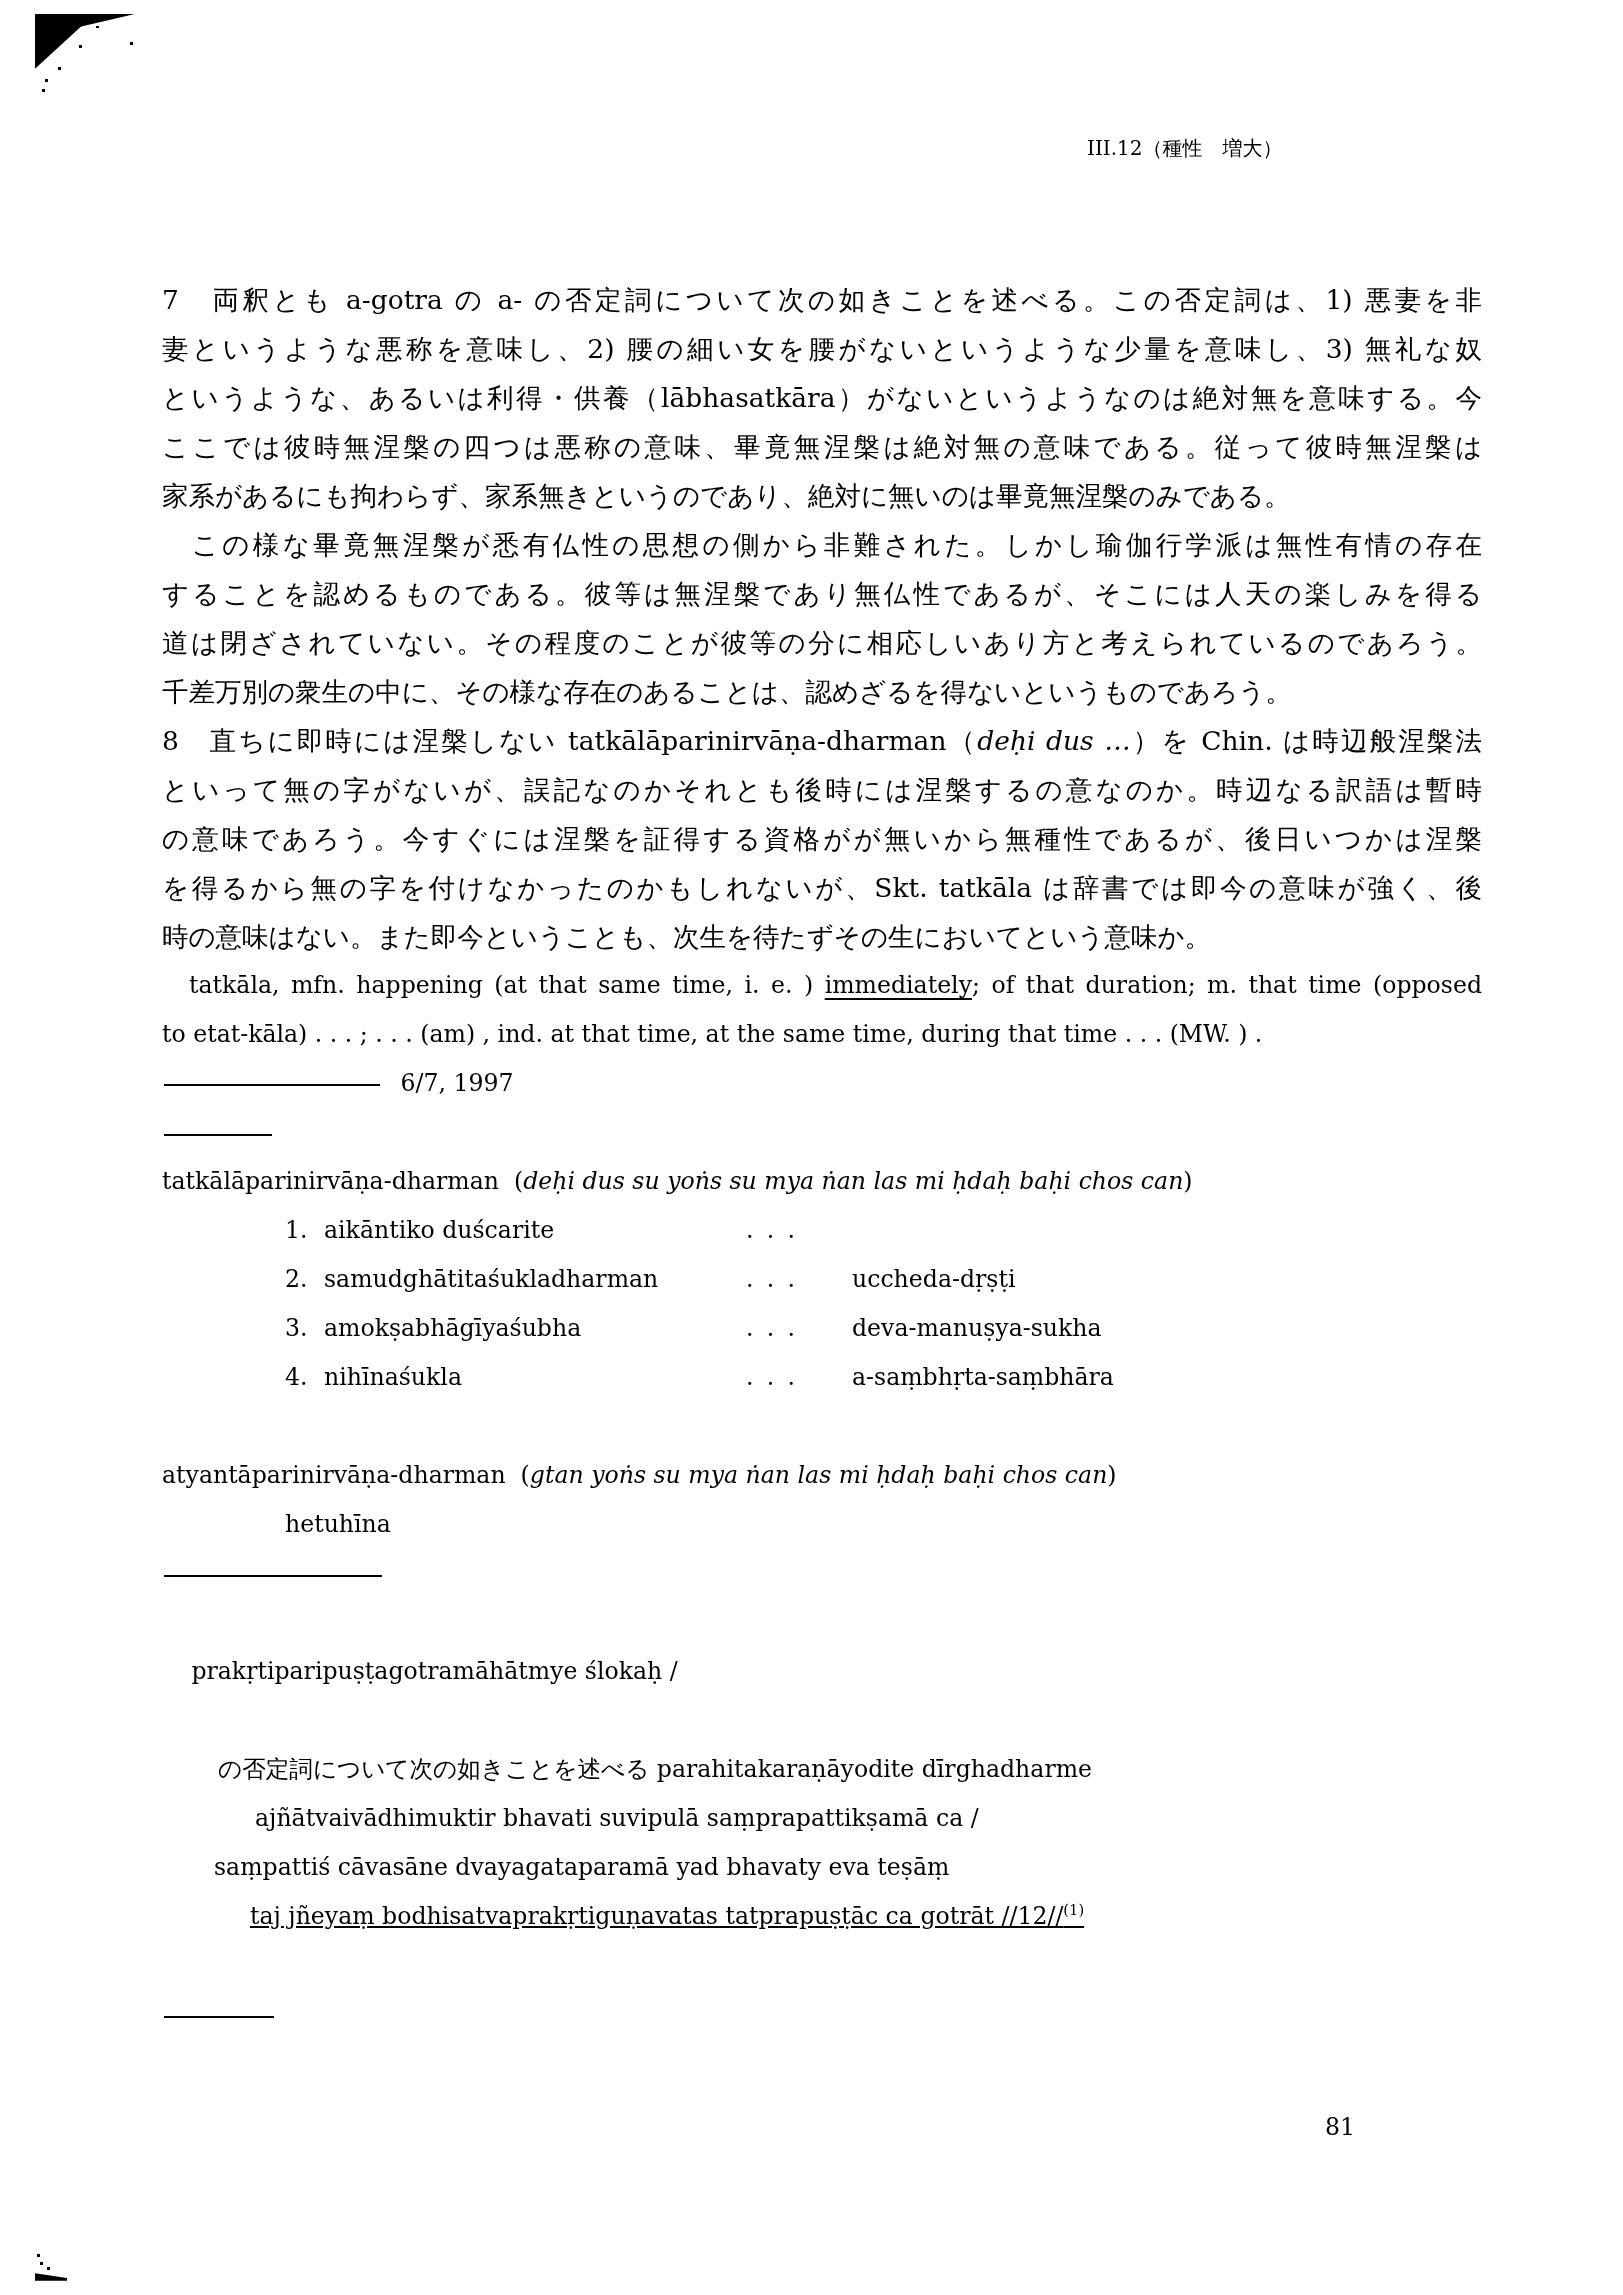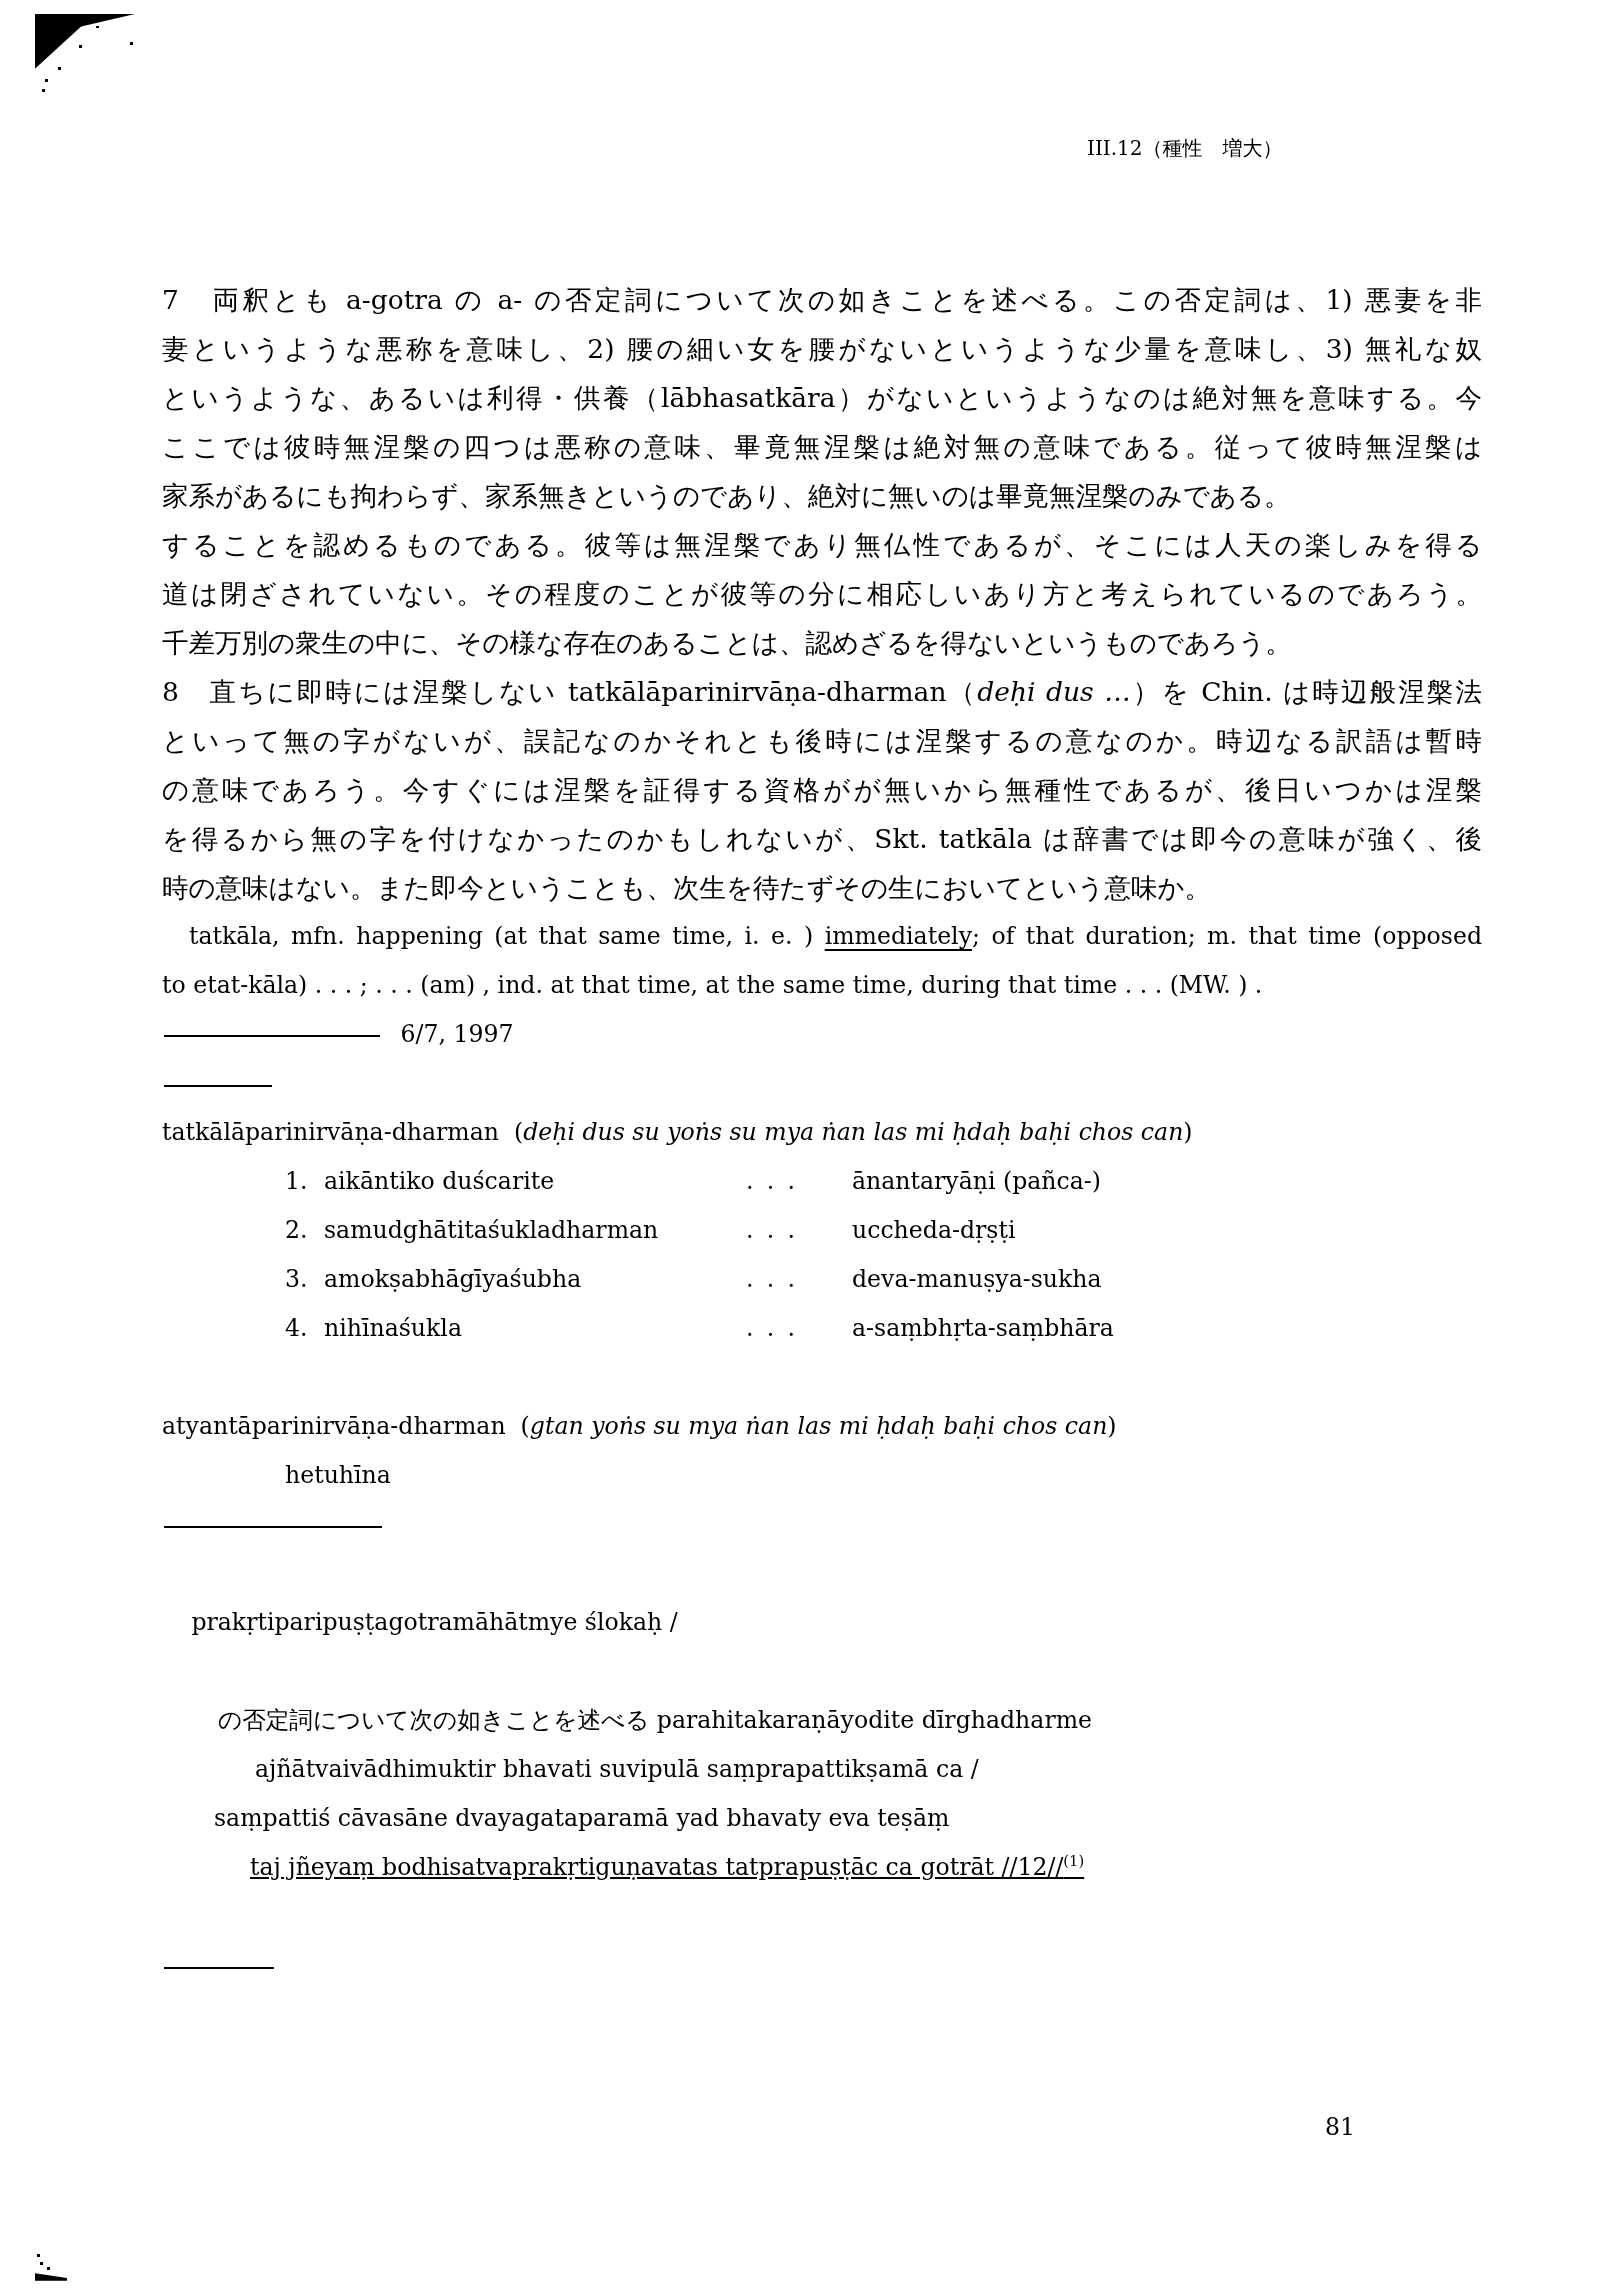--- a/index.html
+++ b/index.html
@@ -62,20 +62,21 @@
 
 <div class="header">III.12（種性　増大）</div>
 
 <div class="flow">
 
   <div class="ln j">7　両釈とも a-gotra の a- の否定詞について次の如きことを述べる。この否定詞は、1) 悪妻を非</div>
   <div class="ln j">妻というような悪称を意味し、2) 腰の細い女を腰がないというような少量を意味し、3) 無礼な奴</div>
   <div class="ln j">というような、あるいは利得・供養（lābhasatkāra）がないというようなのは絶対無を意味する。今</div>
   <div class="ln j">ここでは彼時無涅槃の四つは悪称の意味、畢竟無涅槃は絶対無の意味である。従って彼時無涅槃は</div>
   <div class="ln">家系があるにも拘わらず、家系無きというのであり、絶対に無いのは畢竟無涅槃のみである。</div>
+  <div class="ln j">　この様な畢竟無涅槃が悉有仏性の思想の側から非難された。しかし瑜伽行学派は無性有情の存在</div>
   <div class="ln j">することを認めるものである。彼等は無涅槃であり無仏性であるが、そこには人天の楽しみを得る</div>
   <div class="ln j">道は閉ざされていない。その程度のことが彼等の分に相応しいあり方と考えられているのであろう。</div>
   <div class="ln">千差万別の衆生の中に、その様な存在のあることは、認めざるを得ないというものであろう。</div>
 
   <div class="ln j"><span>8　直ちに即時には涅槃しない tatkālāparinirvāṇa-dharman（</span><span class="it">deḥi dus …</span><span>）を Chin. は時辺般涅槃法</span></div>
   <div class="ln j">といって無の字がないが、誤記なのかそれとも後時には涅槃するの意なのか。時辺なる訳語は暫時</div>
   <div class="ln j">の意味であろう。今すぐには涅槃を証得する資格がが無いから無種性であるが、後日いつかは涅槃</div>
   <div class="ln j">を得るから無の字を付けなかったのかもしれないが、Skt. tatkāla は辞書では即今の意味が強く、後</div>
   <div class="ln">時の意味はない。また即今ということも、次生を待たずその生においてという意味か。</div>
 
@@ -84,21 +85,20 @@
   <div class="ln lat refline"><span class="rule w440"></span><span class="txt">6/7,  1997</span></div>
 
   <div class="ln"><span class="rule w220"></span></div>
 
   <div class="ln lat"><span>tatkālāparinirvāṇa-dharman</span>&nbsp;&nbsp;<span>(</span><span class="it">deḥi dus su yoṅs su mya ṅan las mi ḥdaḥ baḥi chos can</span><span>)</span></div>
 
   <div class="ln lat item">
     <span class="num">1.</span>
     <span class="term">aikāntiko duścarite</span>
     <span class="dots">. . .</span>
-    <span class="def">ānantaryāṇi (pañca-)</span>
   </div>
   <div class="ln lat item">
     <span class="num">2.</span>
     <span class="term">samudghātitaśukladharman</span>
     <span class="dots">. . .</span>
     <span class="def">uccheda-dṛṣṭi</span>
   </div>
   <div class="ln lat item">
     <span class="num">3.</span>
     <span class="term">amokṣabhāgīyaśubha</span>

